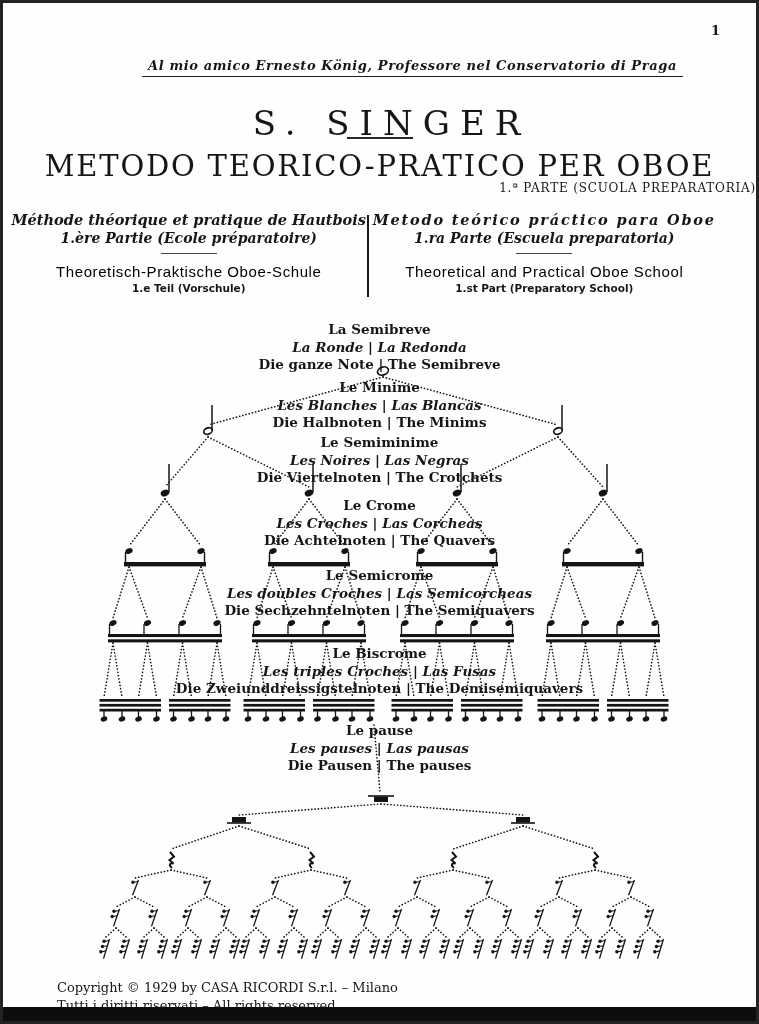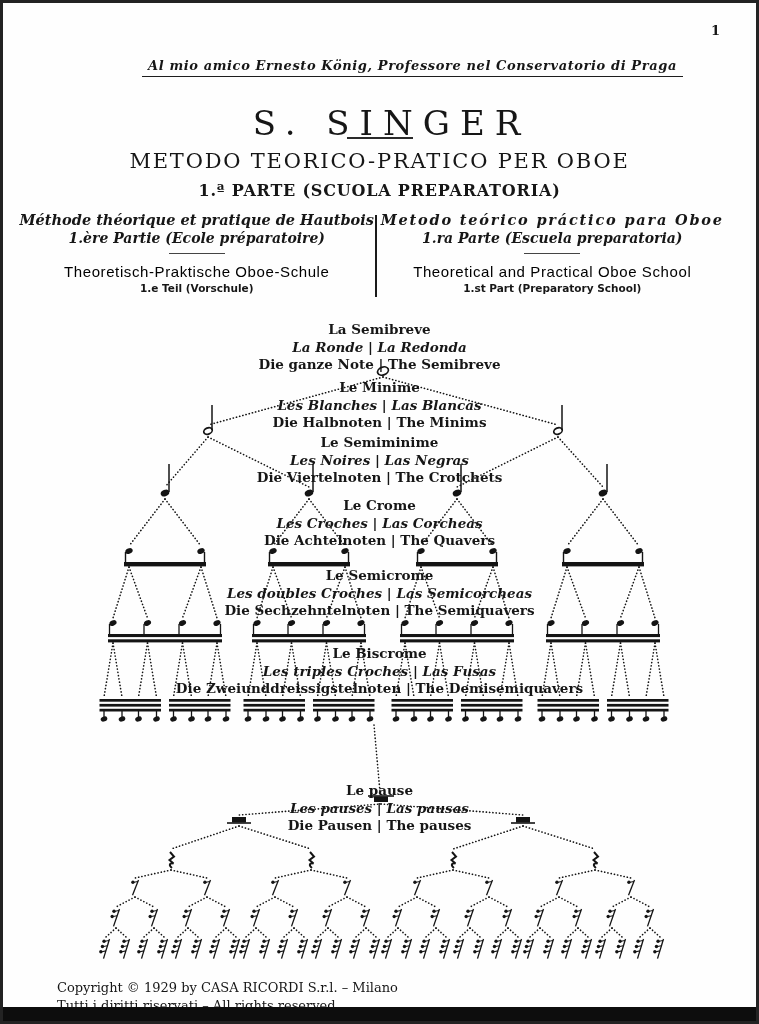--- a/index.html
+++ b/index.html
@@ -11,24 +11,24 @@
   .abs{position:absolute;}
   .center{left:0;width:100%;text-align:center;}
   .page-number{top:20px;right:36px;font-size:13px;font-weight:bold;}
   .dedication{top:52px;margin-left:33px;}
   .dedication span{
     display:inline-block;font-style:italic;font-weight:bold;font-size:13px;
     letter-spacing:0.6px;border-bottom:1.6px solid #1d1d1d;padding:0 6px 3px 6px;
   }
   .author{top:88px;font-size:34px;font-weight:normal;letter-spacing:10px;margin:12px;}
   .author-rule{top:134px;left:344px;width:66px;height:1.6px;background:#2a2a2a;}
-  .title{top:146px;font-size:21px;font-weight:normal;letter-spacing:1.8px;margin:0;}
-  .subtitle{top:178px;font-size:16px;font-weight:bold;letter-spacing:0.8px;}
-
-  .translations{top:208px;left:16px;width:711px;display:flex;}
+  .title{top:146px;font-size:29px;font-weight:normal;letter-spacing:1.8px;margin:0;}
+  .subtitle{top:178px;font-size:12px;font-weight:normal;letter-spacing:0.8px;text-align:right;}
+
+  .translations{top:208px;left:8px;width:711px;display:flex;}
   .t-col{width:50%;text-align:center;}
   .t-divider{position:absolute;left:50%;top:4px;width:2px;height:82px;background:#1a1a1a;}
   .t-title{font-size:14.5px;font-weight:bold;font-style:italic;}
   .t-title.wide{letter-spacing:1.8px;}
   .t-sans{font-size:15px;font-family:Liberation Sans, sans-serif;letter-spacing:0.6px;color:#000000;}
   .t-part{font-size:14px;font-weight:bold;font-style:italic;margin-top:2px;}
   .t-part.roman{font-style:normal;font-family:"DejaVu Sans", sans-serif;font-size:10.5px;}
   .t-rule{width:56px;height:1.2px;background:#444;margin:7px auto 9px auto;}
 
   .tree-label{left:0;width:100%;text-align:center;font-size:13.5px;font-weight:bold;line-height:17.5px;}
@@ -722,21 +722,21 @@
   <div class="abs tree-label" style="top:564px">
     <div>Le Semicrome</div>
     <div class="it">Les doubles Croches | Las Semicorcheas</div>
     <div>Die Sechzehntelnoten | The Semiquavers</div>
   </div>
   <div class="abs tree-label" style="top:642px">
     <div>Le Biscrome</div>
     <div class="it">Les triples Croches | Las Fusas</div>
     <div>Die Zweiunddreissigstelnoten | The Demisemiquavers</div>
   </div>
-  <div class="abs tree-label" style="top:779px">
+  <div class="abs tree-label" style="top:719px">
     <div>Le pause</div>
     <div class="it">Les pauses | Las pausas</div>
     <div>Die Pausen | The pauses</div>
   </div>
 
   <div class="abs footer">
     <div>Copyright © 1929 by CASA RICORDI S.r.l. – Milano</div>
     <div>Tutti i diritti riservati – All rights reserved</div>
   </div>
   <div class="abs bottom-bar"></div>

